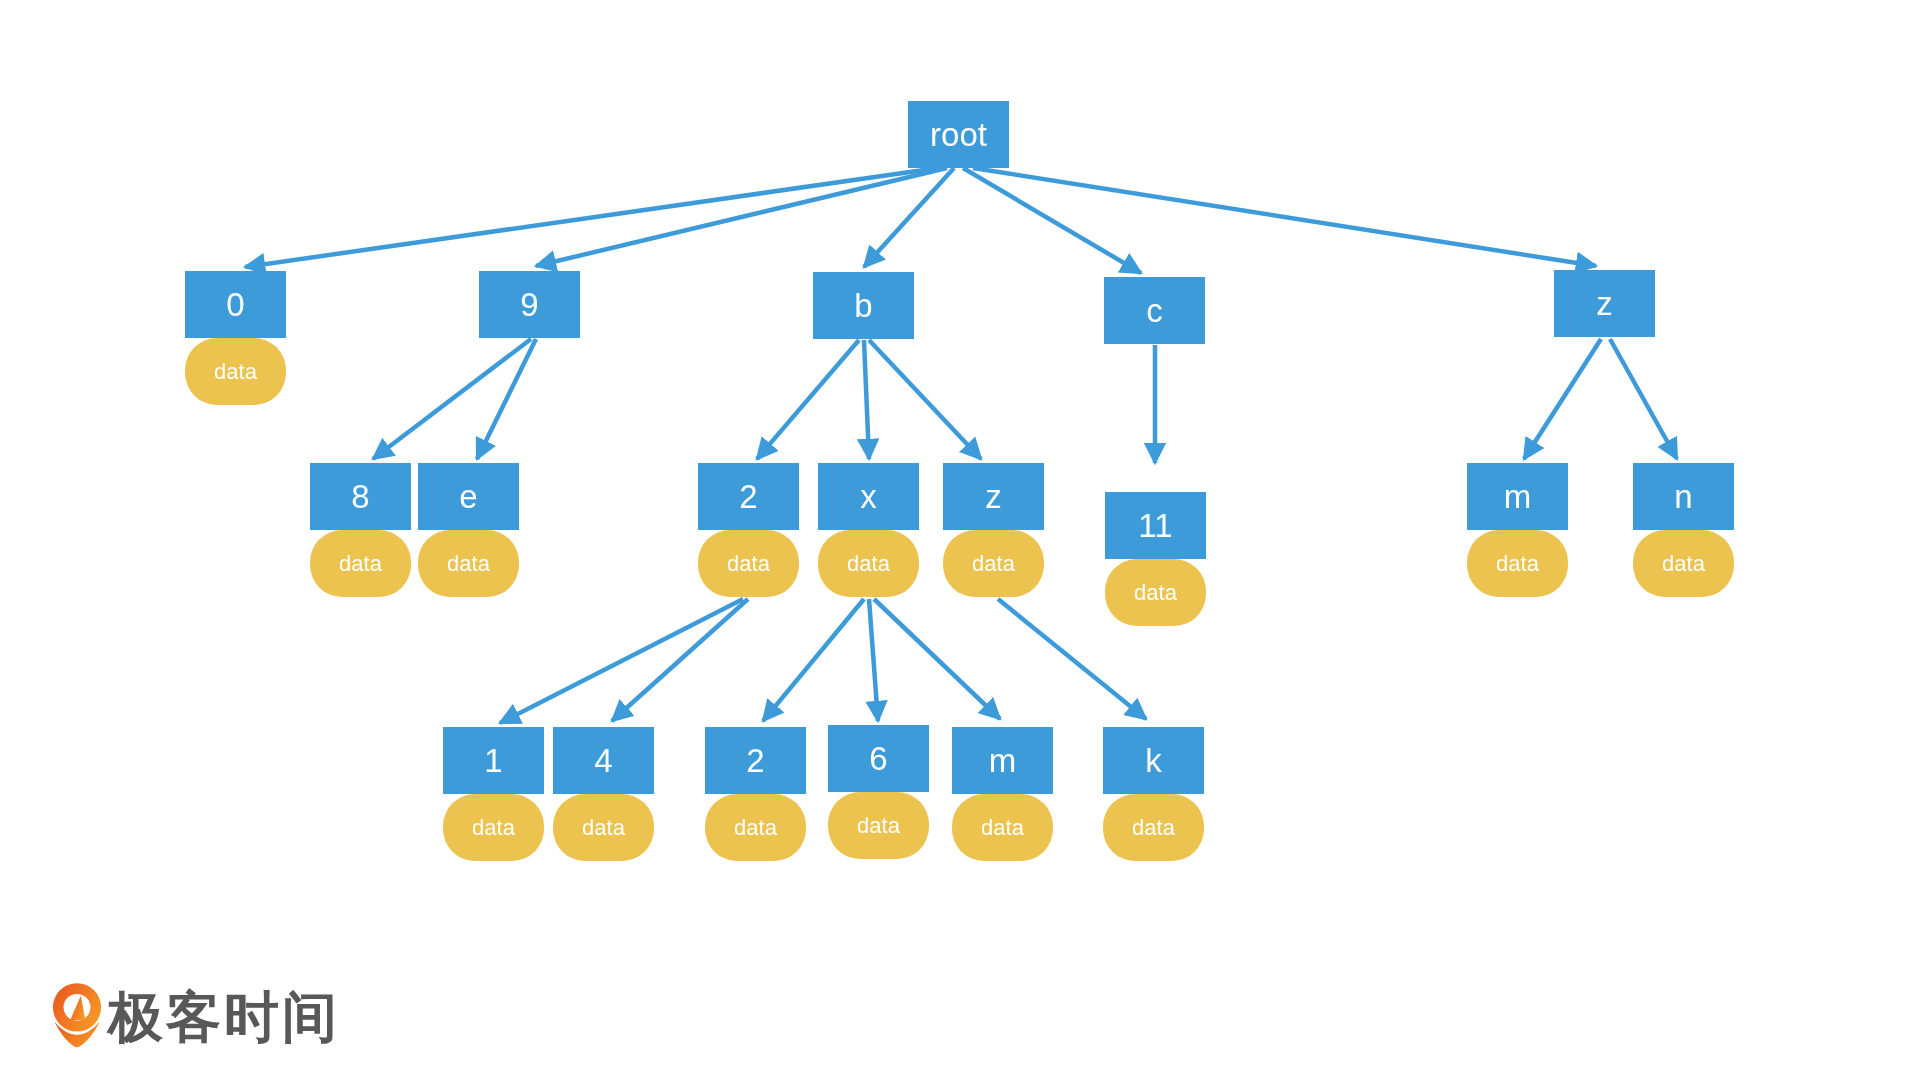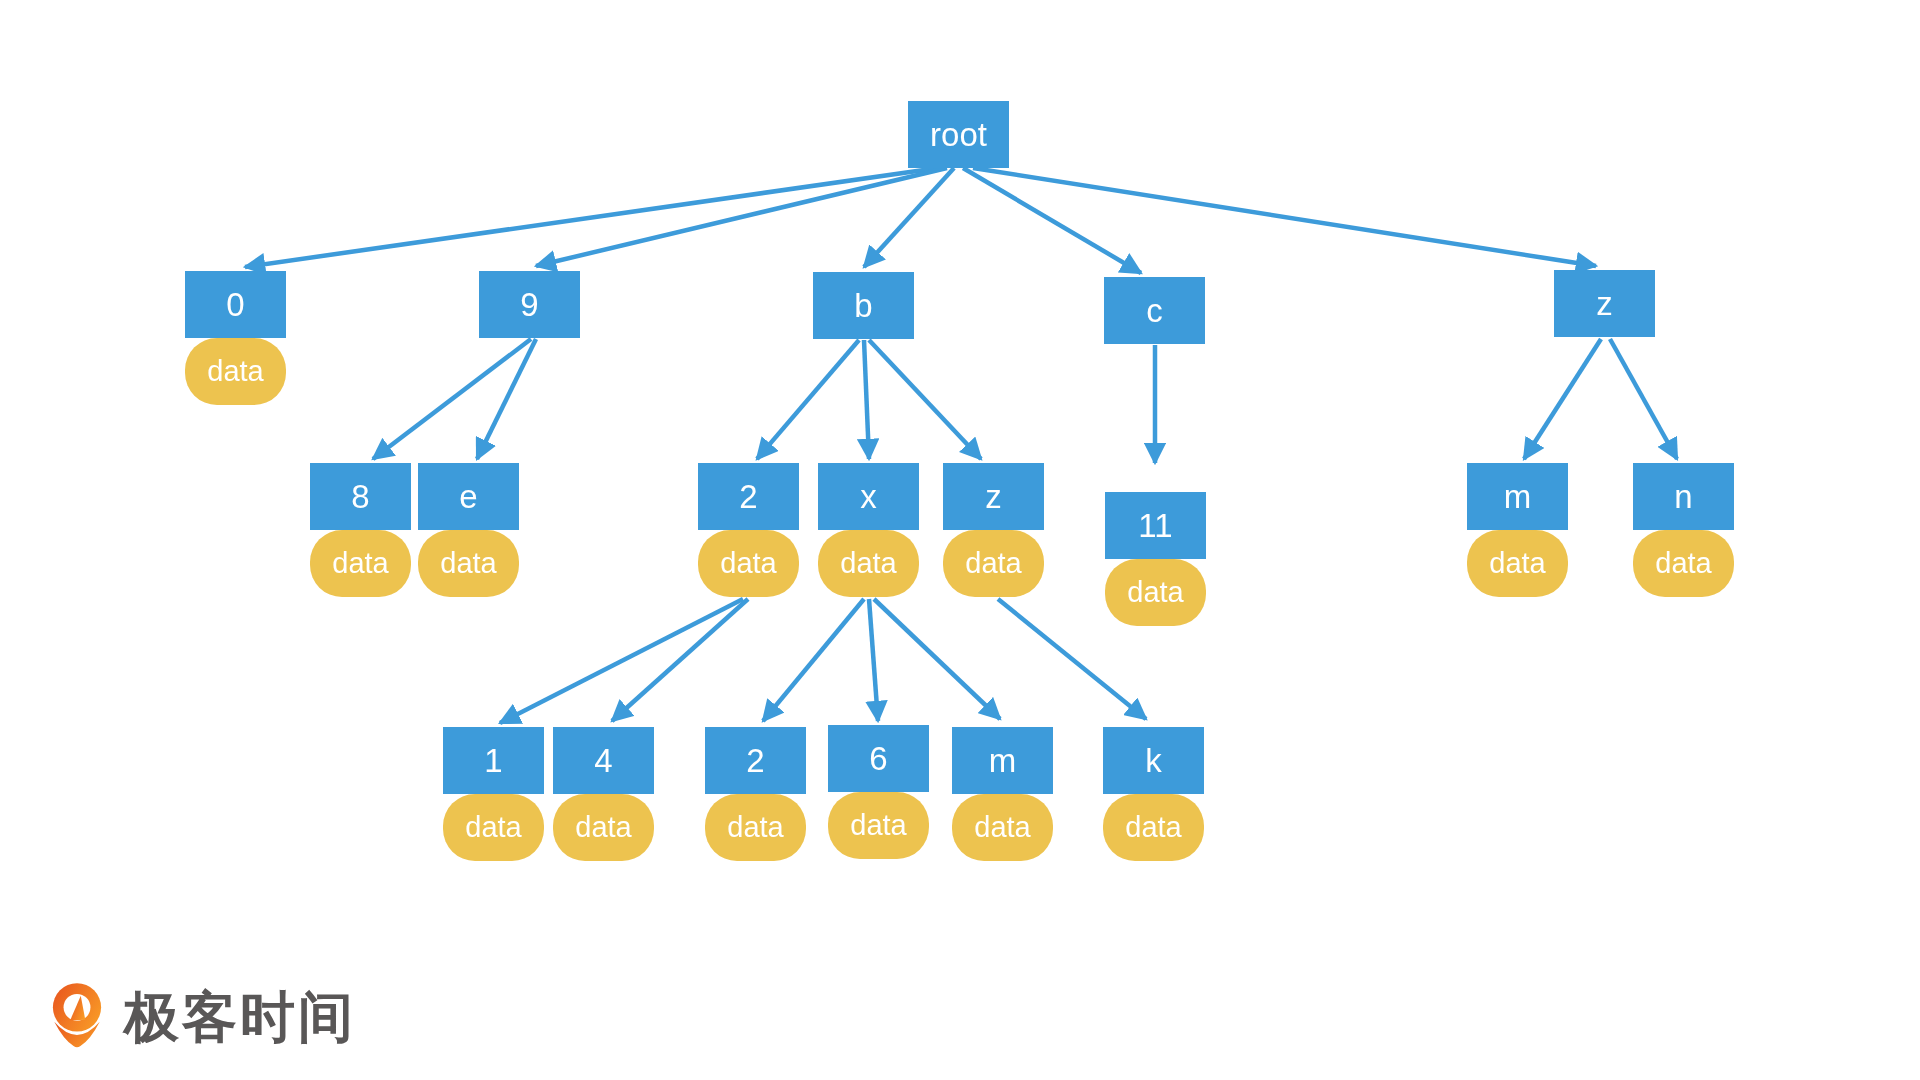--- a/index.html
+++ b/index.html
@@ -16,24 +16,24 @@
     width:1920px;height:1080px;
     background:var(--background);
     overflow:hidden;
     font-family:"Liberation Sans","DejaVu Sans",sans-serif;
   }
   .edges{position:absolute;left:0;top:0;width:1920px;height:1080px;}
   .edges line{stroke:var(--arrow-blue);stroke-width:4.5;}
   .node{position:absolute;width:101px;text-align:center;}
   .cell{height:67px;line-height:67px;color:var(--node-text);}
   .cell.key{background:var(--node-blue);font-size:33px;}
-  .cell.data{background:var(--node-yellow);font-size:29px;border-radius:32px;}
+  .cell.data{background:var(--node-yellow);font-size:22px;border-radius:32px;}
   .logo{
     position:absolute;left:46px;top:976px;
-    display:flex;align-items:center;gap:16px;
+    display:flex;align-items:center;gap:0;
   }
   .logo-icon{width:62px;height:82px;}
   .logo-text{
     font-size:55px;font-weight:600;letter-spacing:3px;
     color:var(--logo-text-color);line-height:82px;
   }
 </style>
 </head>
 <body>
 

